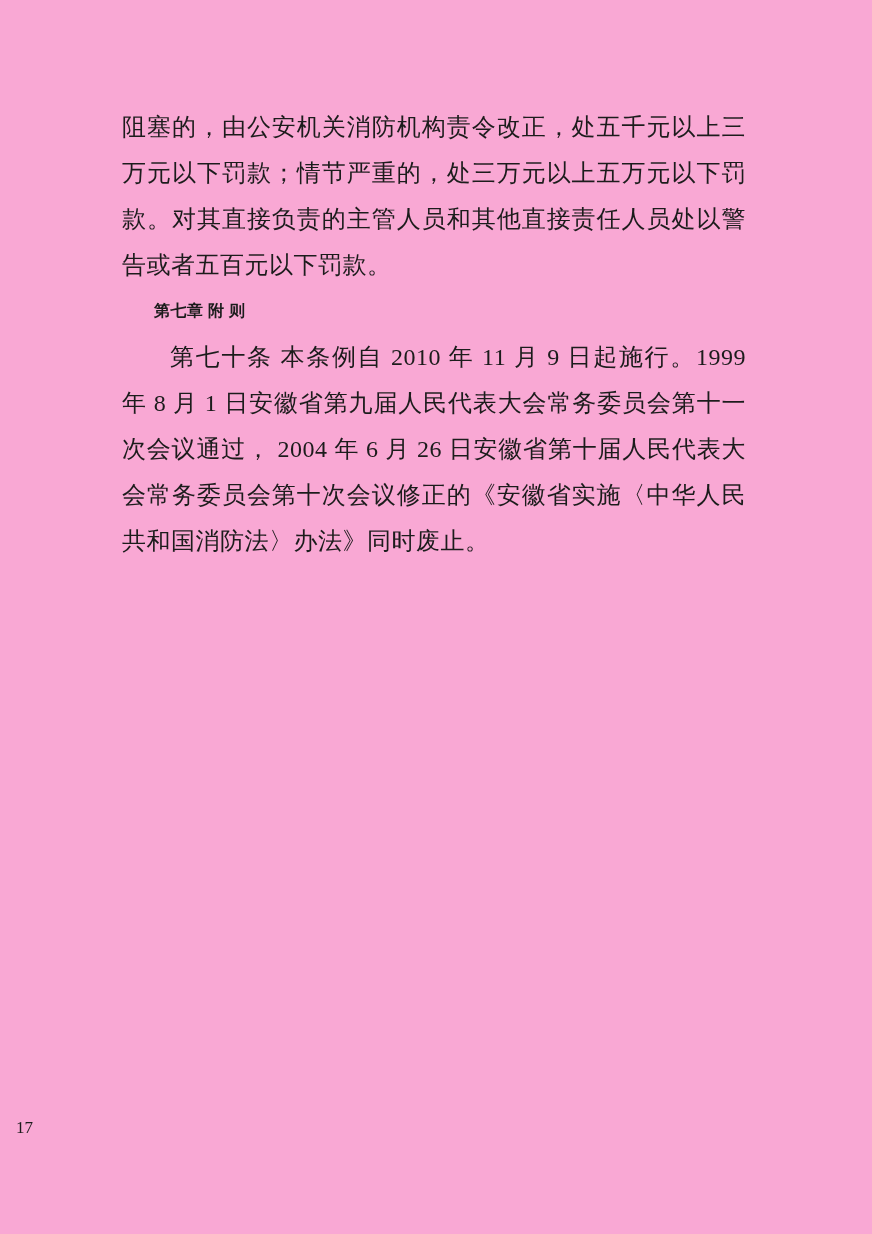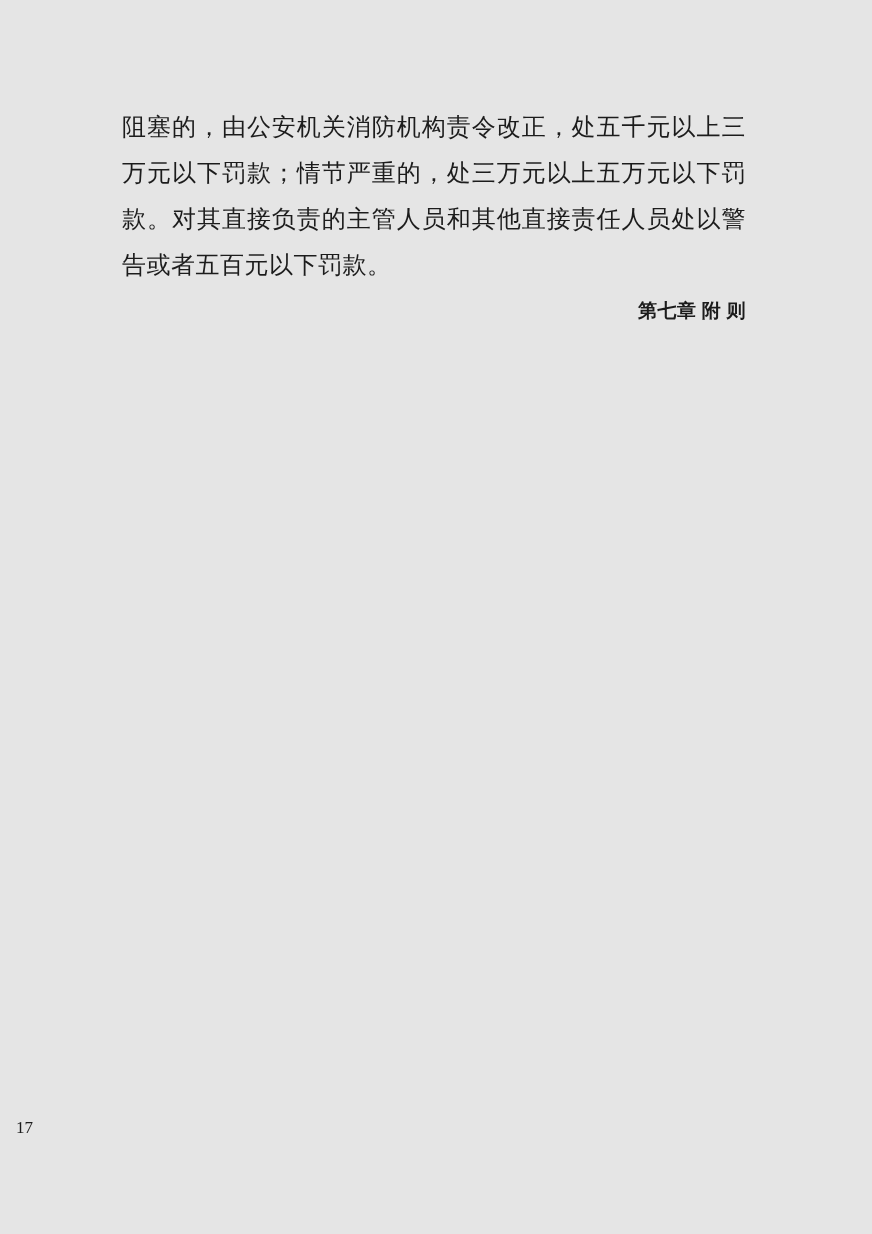--- a/index.html
+++ b/index.html
@@ -4,21 +4,21 @@
 <style>
   html, body {
     margin: 0;
     padding: 0;
     background: #ffffff;
   }
   .page {
     position: relative;
     width: 872px;
     height: 1234px;
-    background: #e5e5e5;
+    background: #f9a8d4;
     color: #1c1c1c;
     font-family: "Liberation Serif", "DejaVu Serif", serif;
     overflow: hidden;
   }
   .text-block {
     position: absolute;
     left: 122px;
     top: 104px;
     width: 624px;
     font-size: 24px;
@@ -30,40 +30,41 @@
     margin: 0;
     padding: 0;
     text-indent: 2em;
   }
   .para.no-indent {
     text-indent: 0;
   }
   .chapter-heading {
     margin: 0;
     padding: 0;
-    font-size: 19px;
+    font-size: 16px;
     font-weight: bold;
     line-height: 46px;
     text-indent: 2em;
-    text-align: right;
+    text-align: left;
   }
   .page-number {
     position: absolute;
     top: 1118px;
     left: 16px;
     width: 100%;
     text-align: left;
     font-size: 17px;
     line-height: 20px;
     color: #1c1c1c;
     font-family: "Liberation Serif", "DejaVu Serif", serif;
   }
 </style>
 </head>
 <body>
 
 <div class="page">
   <div class="text-block">
     <p class="para no-indent">阻塞的，由公安机关消防机构责令改正，处五千元以上三万元以下罚款；情节严重的，处三万元以上五万元以下罚款。对其直接负责的主管人员和其他直接责任人员处以警告或者五百元以下罚款。</p>
     <h2 class="chapter-heading">第七章 附 则</h2>
+    <p class="para">第七十条 本条例自 2010 年 11 月 9 日起施行。1999 年 8 月 1 日安徽省第九届人民代表大会常务委员会第十一次会议通过， 2004 年 6 月 26 日安徽省第十届人民代表大会常务委员会第十次会议修正的《安徽省实施〈中华人民共和国消防法〉办法》同时废止。</p>
   </div>
   <div class="page-number">17</div>
 </div>
 
 </body></html>

